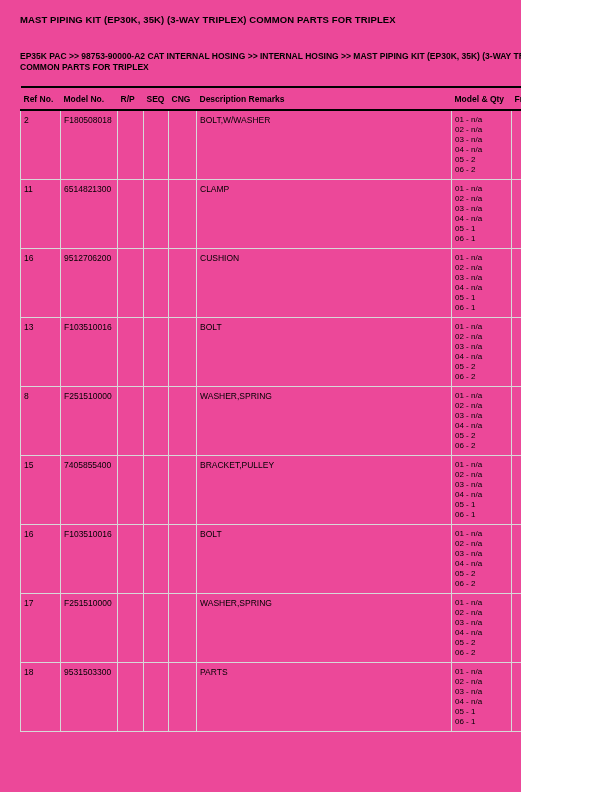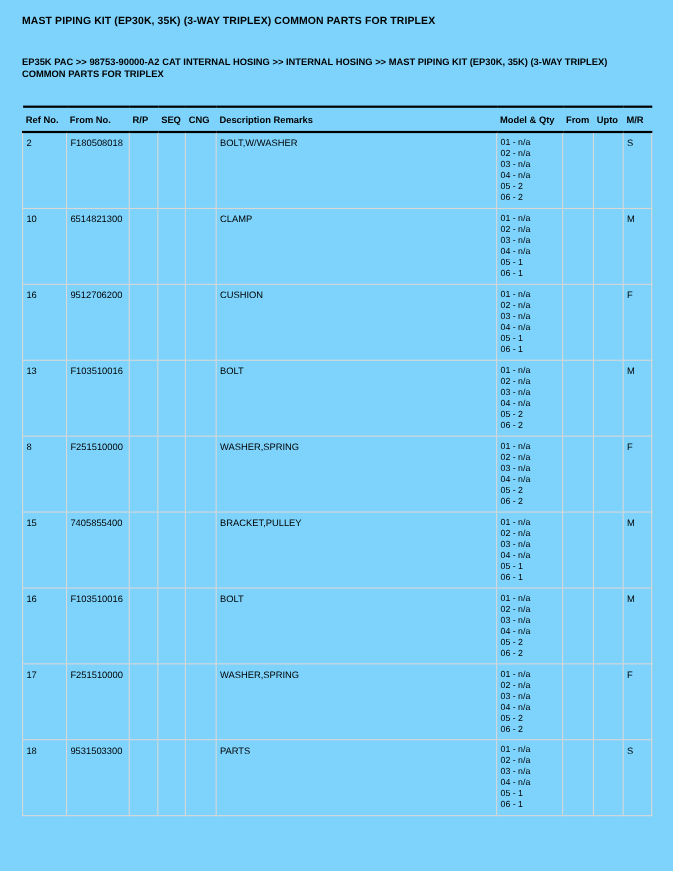--- a/index.html
+++ b/index.html
@@ -2,23 +2,23 @@
 <html><head>
 <meta charset="utf-8">
 <style>
   html, body {
     margin: 0;
     padding: 0;
     background: #ffffff;
   }
   .page {
     position: relative;
-    width: 612px;
+    width: 521px;
     height: 792px;
-    background: #7dd3fc;
+    background: #ec4899;
     font-family: "Liberation Sans", sans-serif;
     color: #000000;
     overflow: hidden;
   }
   .content {
     position: absolute;
     left: 20px;
     top: 14px;
     width: 572px;
   }
@@ -31,21 +31,21 @@
     margin-top: 26px;
     font-size: 8.5px;
     font-weight: bold;
     line-height: 1.3;
     width: 566px;
   }
   table.parts {
     border-collapse: collapse;
     table-layout: fixed;
     width: 572px;
-    margin-top: 23px;
+    margin-top: 13px;
   }
   table.parts th {
     font-size: 8.5px;
     font-weight: bold;
     text-align: left;
     vertical-align: middle;
     padding: 6px 3px 5px 3px;
     border-top: 2px solid #000000;
     border-bottom: 2px solid #000000;
     white-space: nowrap;
@@ -93,21 +93,21 @@
         <col class="col-cng">
         <col class="col-desc">
         <col class="col-model">
         <col class="col-from">
         <col class="col-upto">
         <col class="col-mr">
       </colgroup>
       <thead>
         <tr>
           <th>Ref No.</th>
-          <th>From No.</th>
+          <th>Model No.</th>
           <th>R/P</th>
           <th>SEQ</th>
           <th>CNG</th>
           <th>Description Remarks</th>
           <th>Model &amp; Qty</th>
           <th>From</th>
           <th>Upto</th>
           <th>M/R</th>
         </tr>
       </thead>
@@ -126,21 +126,21 @@
       <div>04 - n/a</div>
       <div>05 - 2</div>
       <div>06 - 2</div>
     </td>
     <td><span></span></td>
     <td><span></span></td>
     <td><span>S</span></td>
   </tr>
 
   <tr>
-    <td><span>10</span></td>
+    <td><span>11</span></td>
     <td><span>6514821300</span></td>
     <td><span></span></td>
     <td><span></span></td>
     <td><span></span></td>
     <td><span>CLAMP</span></td>
     <td class="qty">
       <div>01 - n/a</div>
       <div>02 - n/a</div>
       <div>03 - n/a</div>
       <div>04 - n/a</div>

